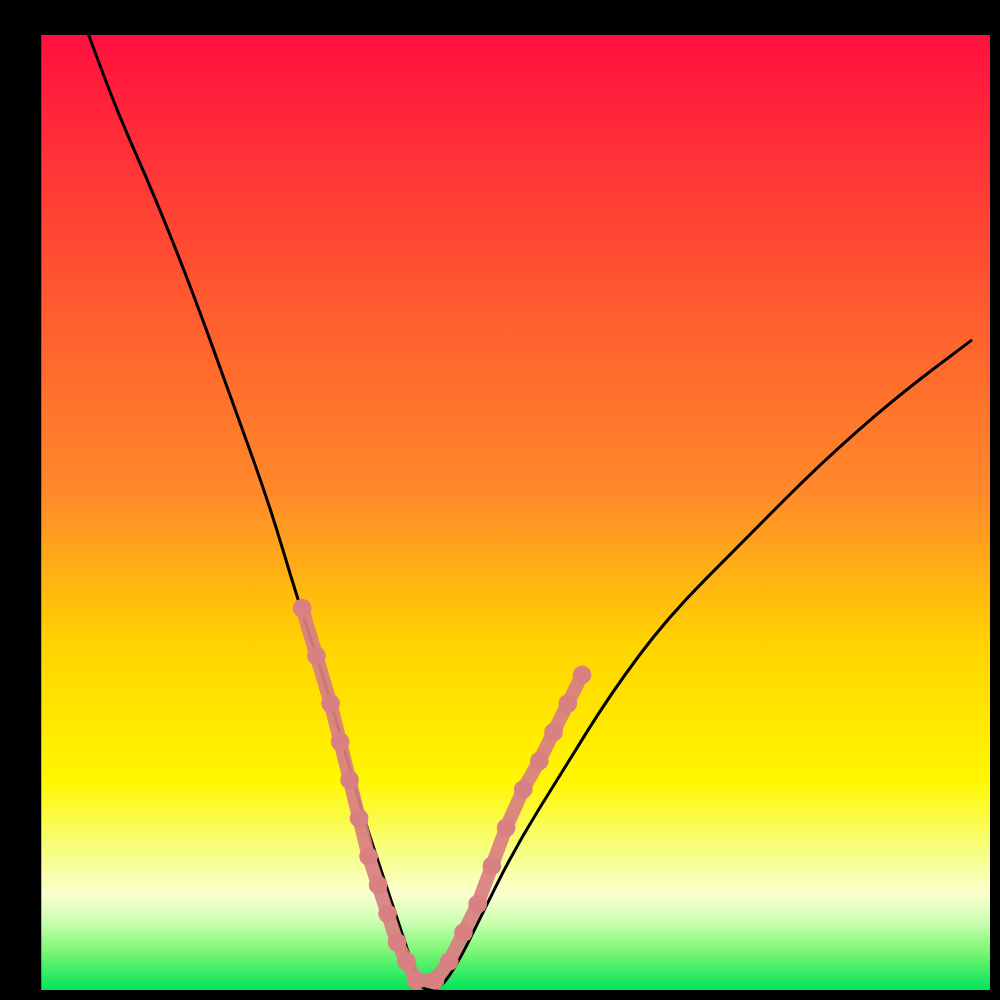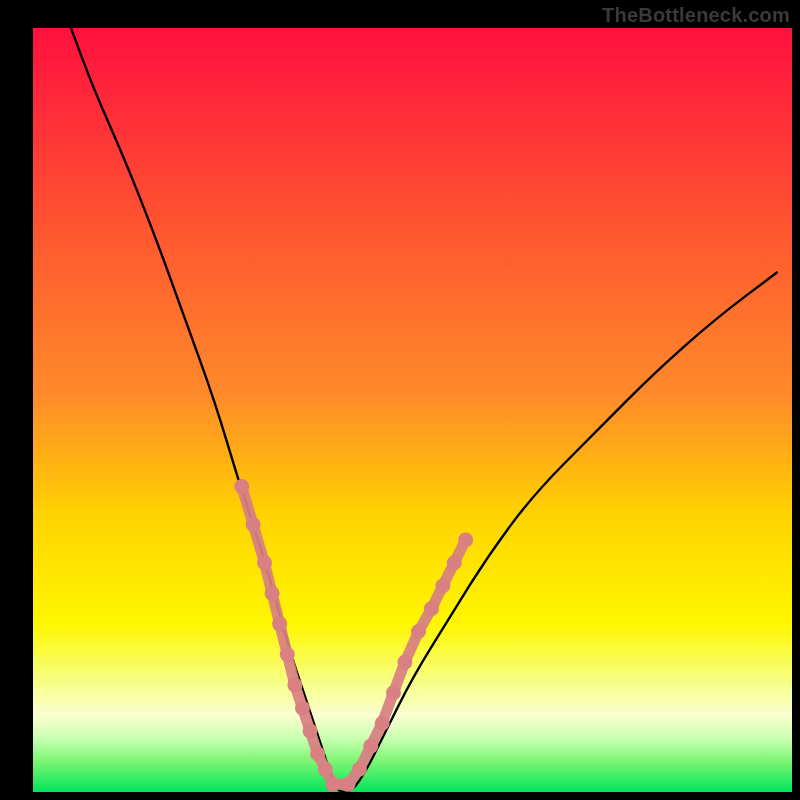--- a/index.html
+++ b/index.html
@@ -30,21 +30,20 @@
   svg {
     position: absolute;
     left: 0;
     top: 0;
   }
 </style>
 </head>
 <body>
 
 <div class="stage">
-  <div class="watermark">TheBottleneck.com</div>
   <svg id="chart-svg" width="800" height="800" viewBox="0 0 800 800">
       <defs>
         <linearGradient id="bg-grad" x1="0" y1="0" x2="0" y2="1">
           <stop offset="0%" stop-color="#ff103f"></stop>
           <stop offset="28%" stop-color="#ff5a2f"></stop>
           <stop offset="48%" stop-color="#ff8a2a"></stop>
           <stop offset="64%" stop-color="#ffd400"></stop>
           <stop offset="78%" stop-color="#fff700"></stop>
           <stop offset="86%" stop-color="#f6ff8c"></stop>
           <stop offset="90%" stop-color="#faffd0"></stop>

